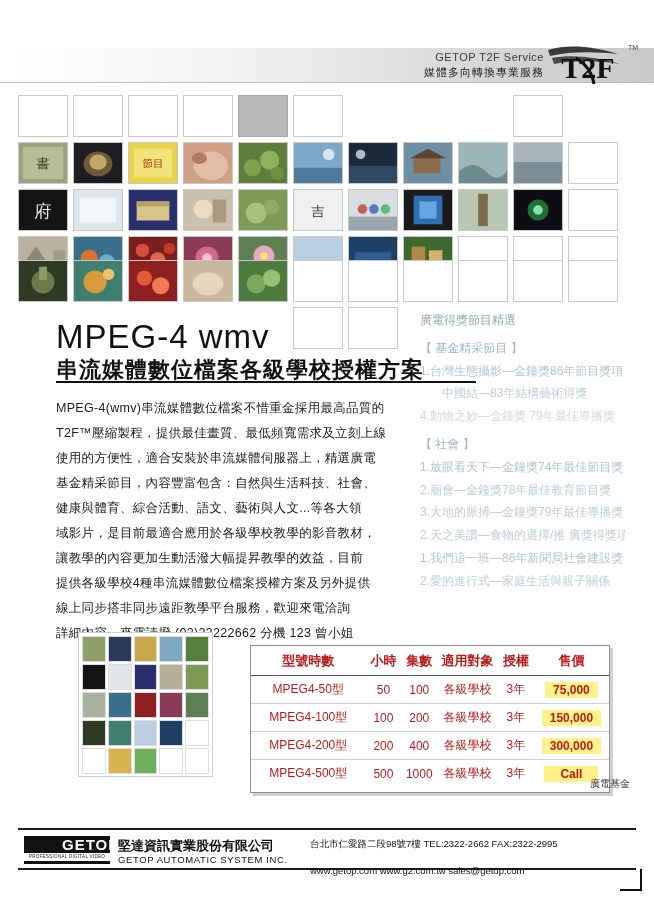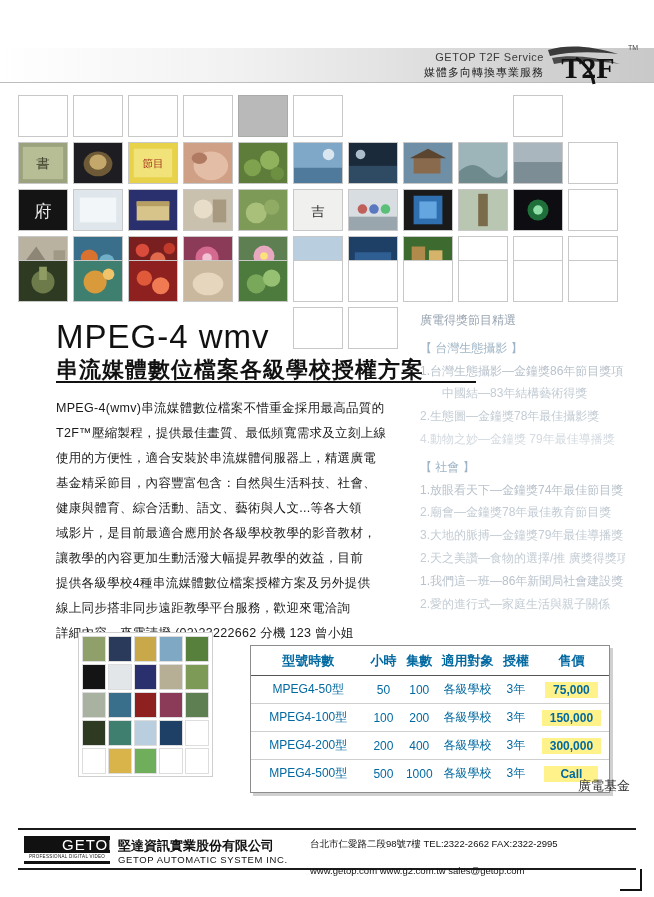--- a/index.html
+++ b/index.html
@@ -93,53 +93,53 @@
   .mosaic .mrow { display: flex; }
   .mosaic .mcell { width: 26px; height: 26px; margin: 1px; border: 1px solid #ddd; }
 
   
   .table-wrap {
     position: absolute; left: 250px; top: 645px; width: 360px; height: 148px;
     background: #ffffff; border: 1px solid #8d8d8d;
     box-shadow: 3px 3px 0 rgba(120,120,120,.35);
   }
   table.price {
-    width: 100%; border-collapse: collapse; font-size: 12px; color: #0369a1;
+    width: 100%; border-collapse: collapse; font-size: 12px; color: #b91c1c;
   }
   table.price th {
     font-weight: bold; font-size: 13px; padding: 6px 4px 5px 4px; text-align: center;
     border-bottom: 1px solid #555;
   }
   table.price td {
     padding: 5px 4px; text-align: center; border-bottom: 1px solid #cfcfcf; font-size: 12px;
   }
   table.price tr:last-child td { border-bottom: none; }
   td.model { text-align: left; padding-left: 10px; }
   td.price-cell { font-weight: bold; }
   .hl { background: #fff28a; display: inline-block; padding: 1px 8px; }
   .hl-call { background: #fff28a; display: inline-block; padding: 1px 16px; }
 
   
   .foot-logo-note {
-    position: absolute; right: 24px; top: 777px; font-size: 13px; color: #333;
+    position: absolute; right: 24px; top: 777px; font-size: 10px; color: #333;
   }
   .foot-icon {
     position: absolute; right: 22px; top: 826px; width: 54px; height: 42px;
   }
   .footer {
     position: absolute; left: 18px; top: 828px; width: 618px; height: 42px;
     border-top: 2px solid #1b1b1b; border-bottom: 2px solid #1b1b1b;
     background: #ffffff;
   }
   .footer-inner { position: relative; width: 100%; height: 100%; }
   .getop-logo {
     position: absolute; left: 6px; top: 6px; width: 86px; height: 28px;
     background: #111; color: #fff; text-align: center;
   }
-  .getop-logo .g1 { font-size: 15px; font-weight: normal; letter-spacing: 1px; line-height: 17px; padding-left: 38px; }
+  .getop-logo .g1 { font-size: 15px; font-weight: bold; letter-spacing: 1px; line-height: 17px; padding-left: 38px; }
   .getop-logo .g2 { font-size: 4.5px; letter-spacing: .3px; background:#fff; color:#111; line-height: 8px;}
   .co-cn {
     position: absolute; left: 100px; top: 7px; font-size: 13px; font-weight: bold; color: #111;
   }
   .co-en {
     position: absolute; left: 100px; top: 24px; font-size: 9.5px; color: #111; letter-spacing: .6px;
   }
   .addr {
     position: absolute; left: 292px; top: 8px; font-size: 9.5px; color: #111;
   }
@@ -442,24 +442,23 @@
     <p>域影片，是目前最適合應用於各級學校教學的影音教材，</p>
     <p>讓教學的內容更加生動活潑大幅提昇教學的效益，目前</p>
     <p>提供各級學校4種串流媒體數位檔案授權方案及另外提供</p>
     <p>線上同步搭非同步遠距教學平台服務，歡迎來電洽詢</p>
     <p>詳細內容。來電請撥  (02)23222662  分機  123  曾小姐</p>
   </div>
 
   <div class="awards">
     <div class="title">廣電得獎節目精選</div>
 
-    <div class="sect">【 台灣生態攝影 】</div>
+    <div class="sect">【 基金精采節目 】</div>
     <div class="row">1.台灣生態攝影—金鐘獎86年節目獎項</div>
     <div class="row fade1" style="padding-left:22px;">中國結—83年結構藝術得獎</div>
-    <div class="row fade1">2.生態圖—金鐘獎78年最佳攝影獎</div>
     <div class="row fade2">4.動物之妙—金鐘獎 79年最佳導播獎</div>
 
     <div class="sect">【 社會 】</div>
     <div class="row">1.放眼看天下—金鐘獎74年最佳節目獎</div>
     <div class="row fade1">2.廟會—金鐘獎78年最佳教育節目獎</div>
     <div class="row fade1">3.大地的脈搏—金鐘獎79年最佳導播獎</div>
 
     <div class="row fade1">2.天之美讚—食物的選擇/推 廣獎得獎項</div>
 
     <div class="row">1.我們這一班—86年新聞局社會建設獎</div>

